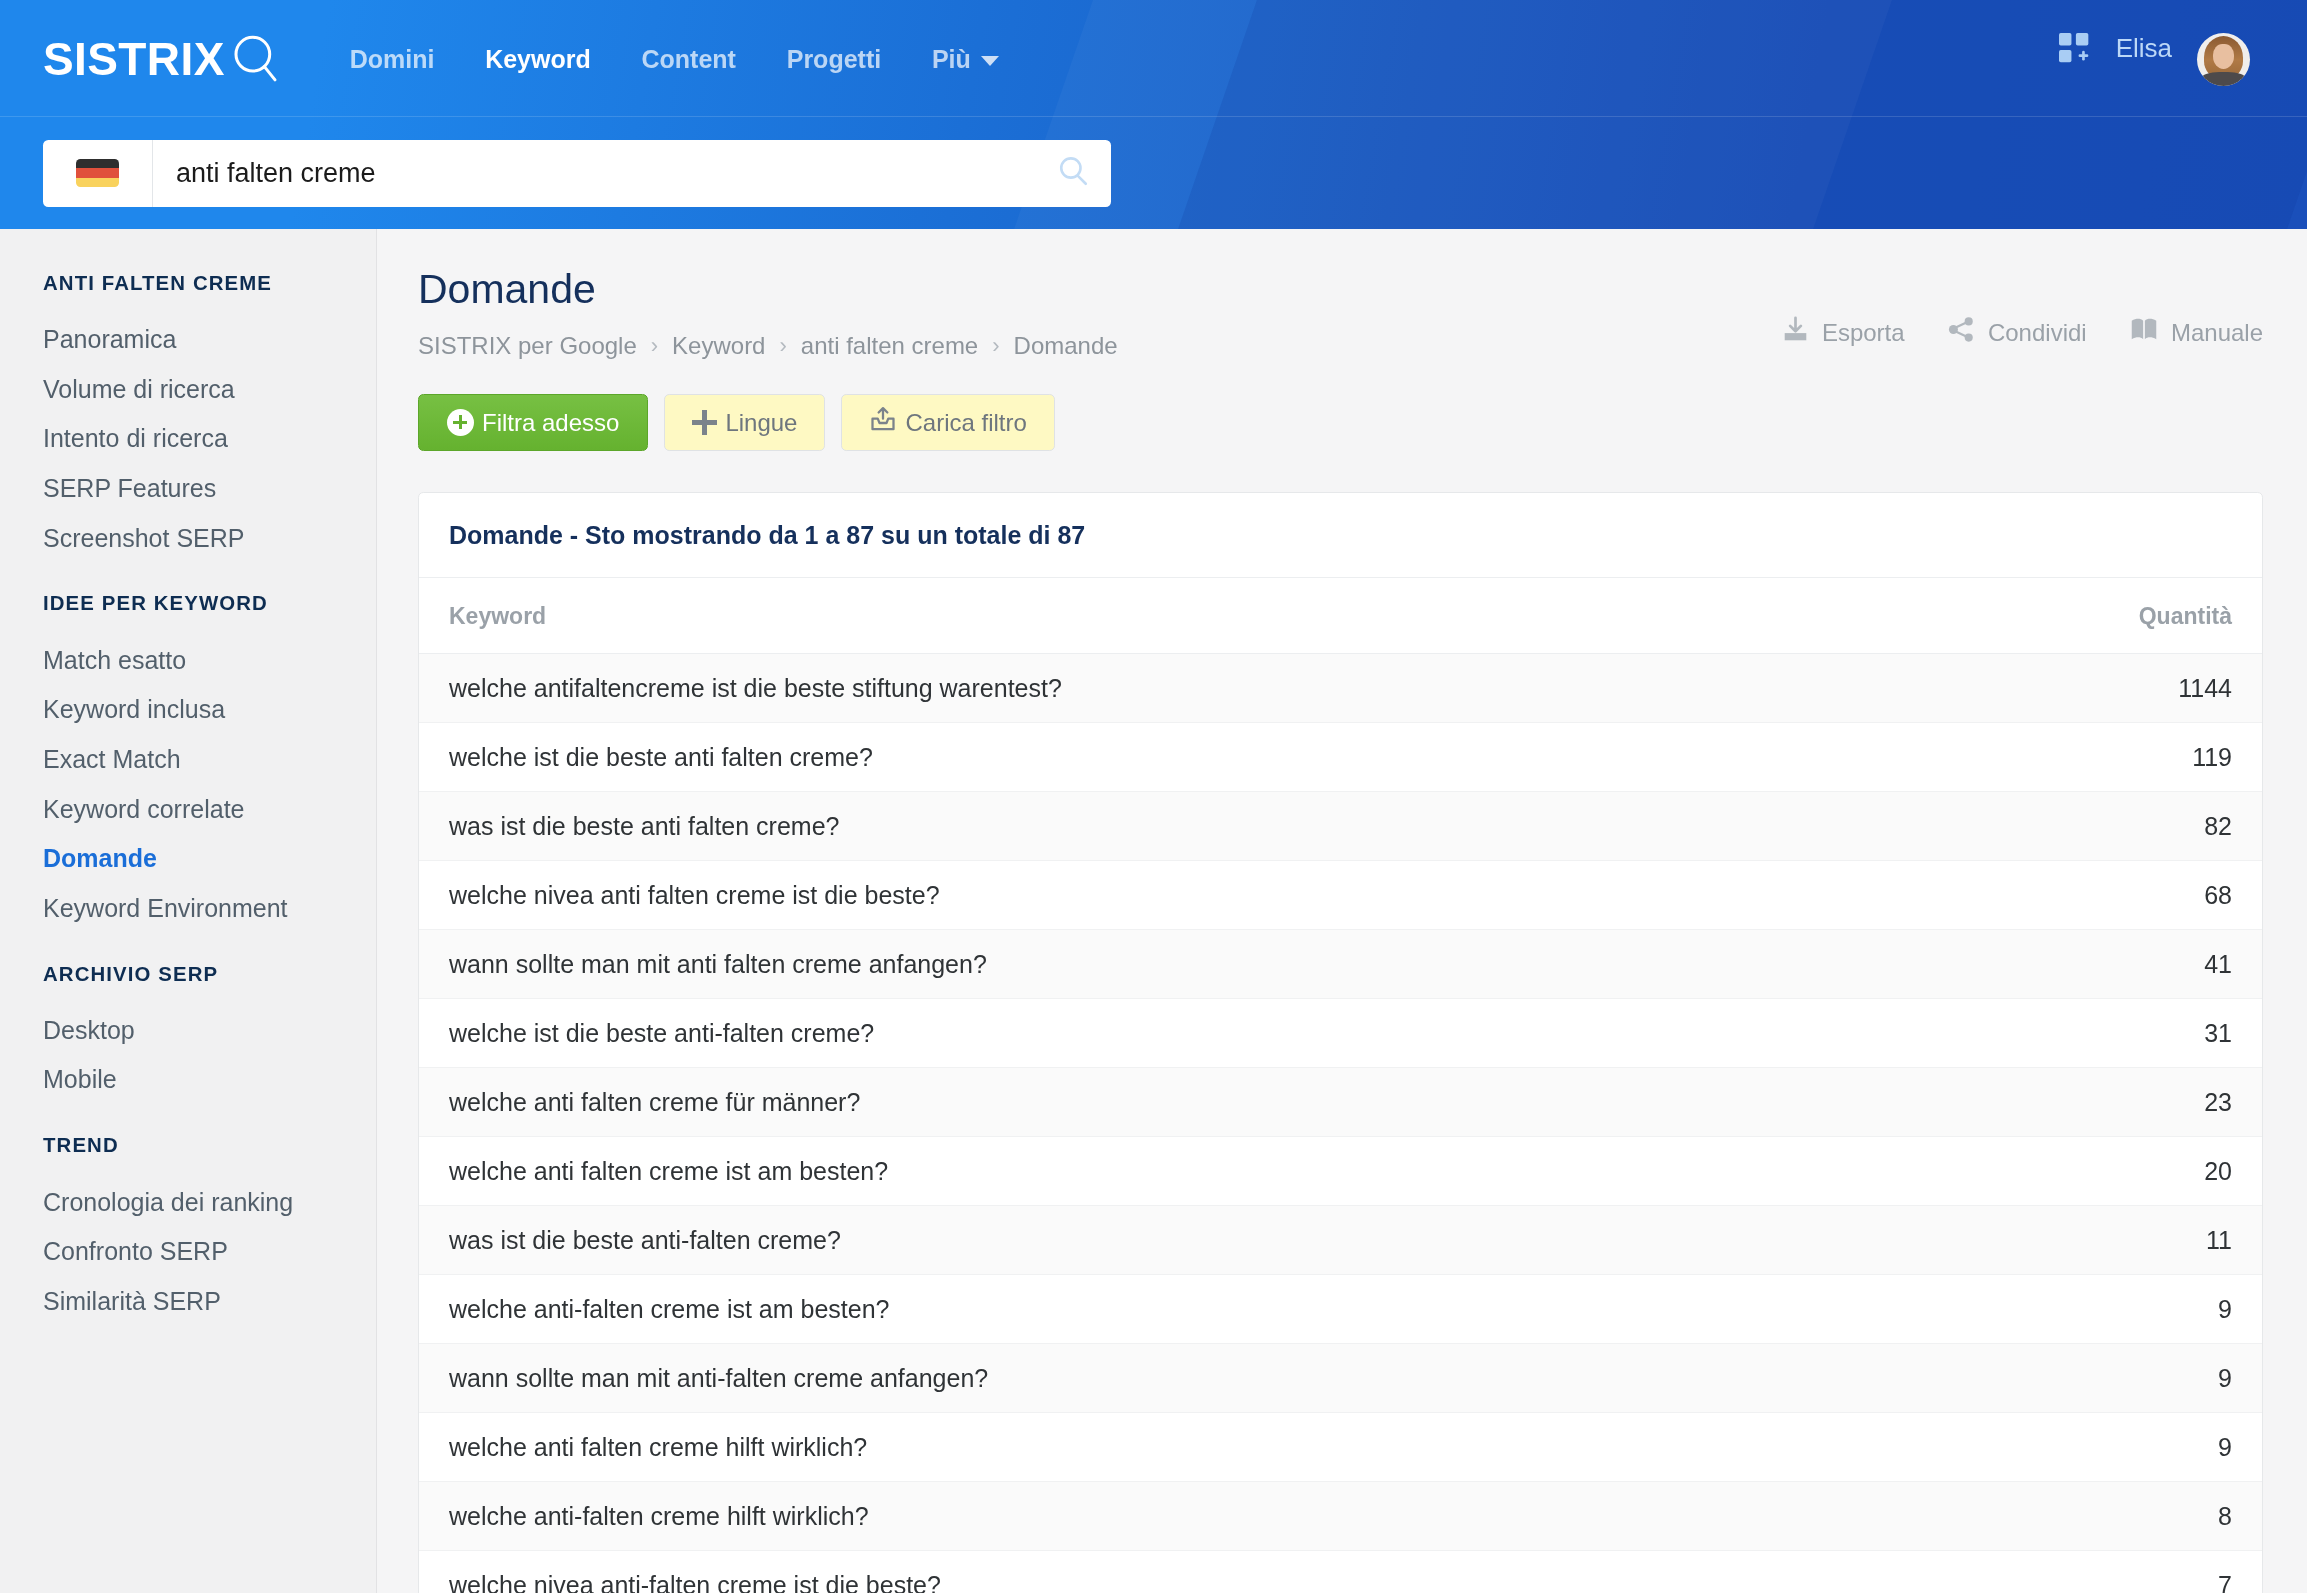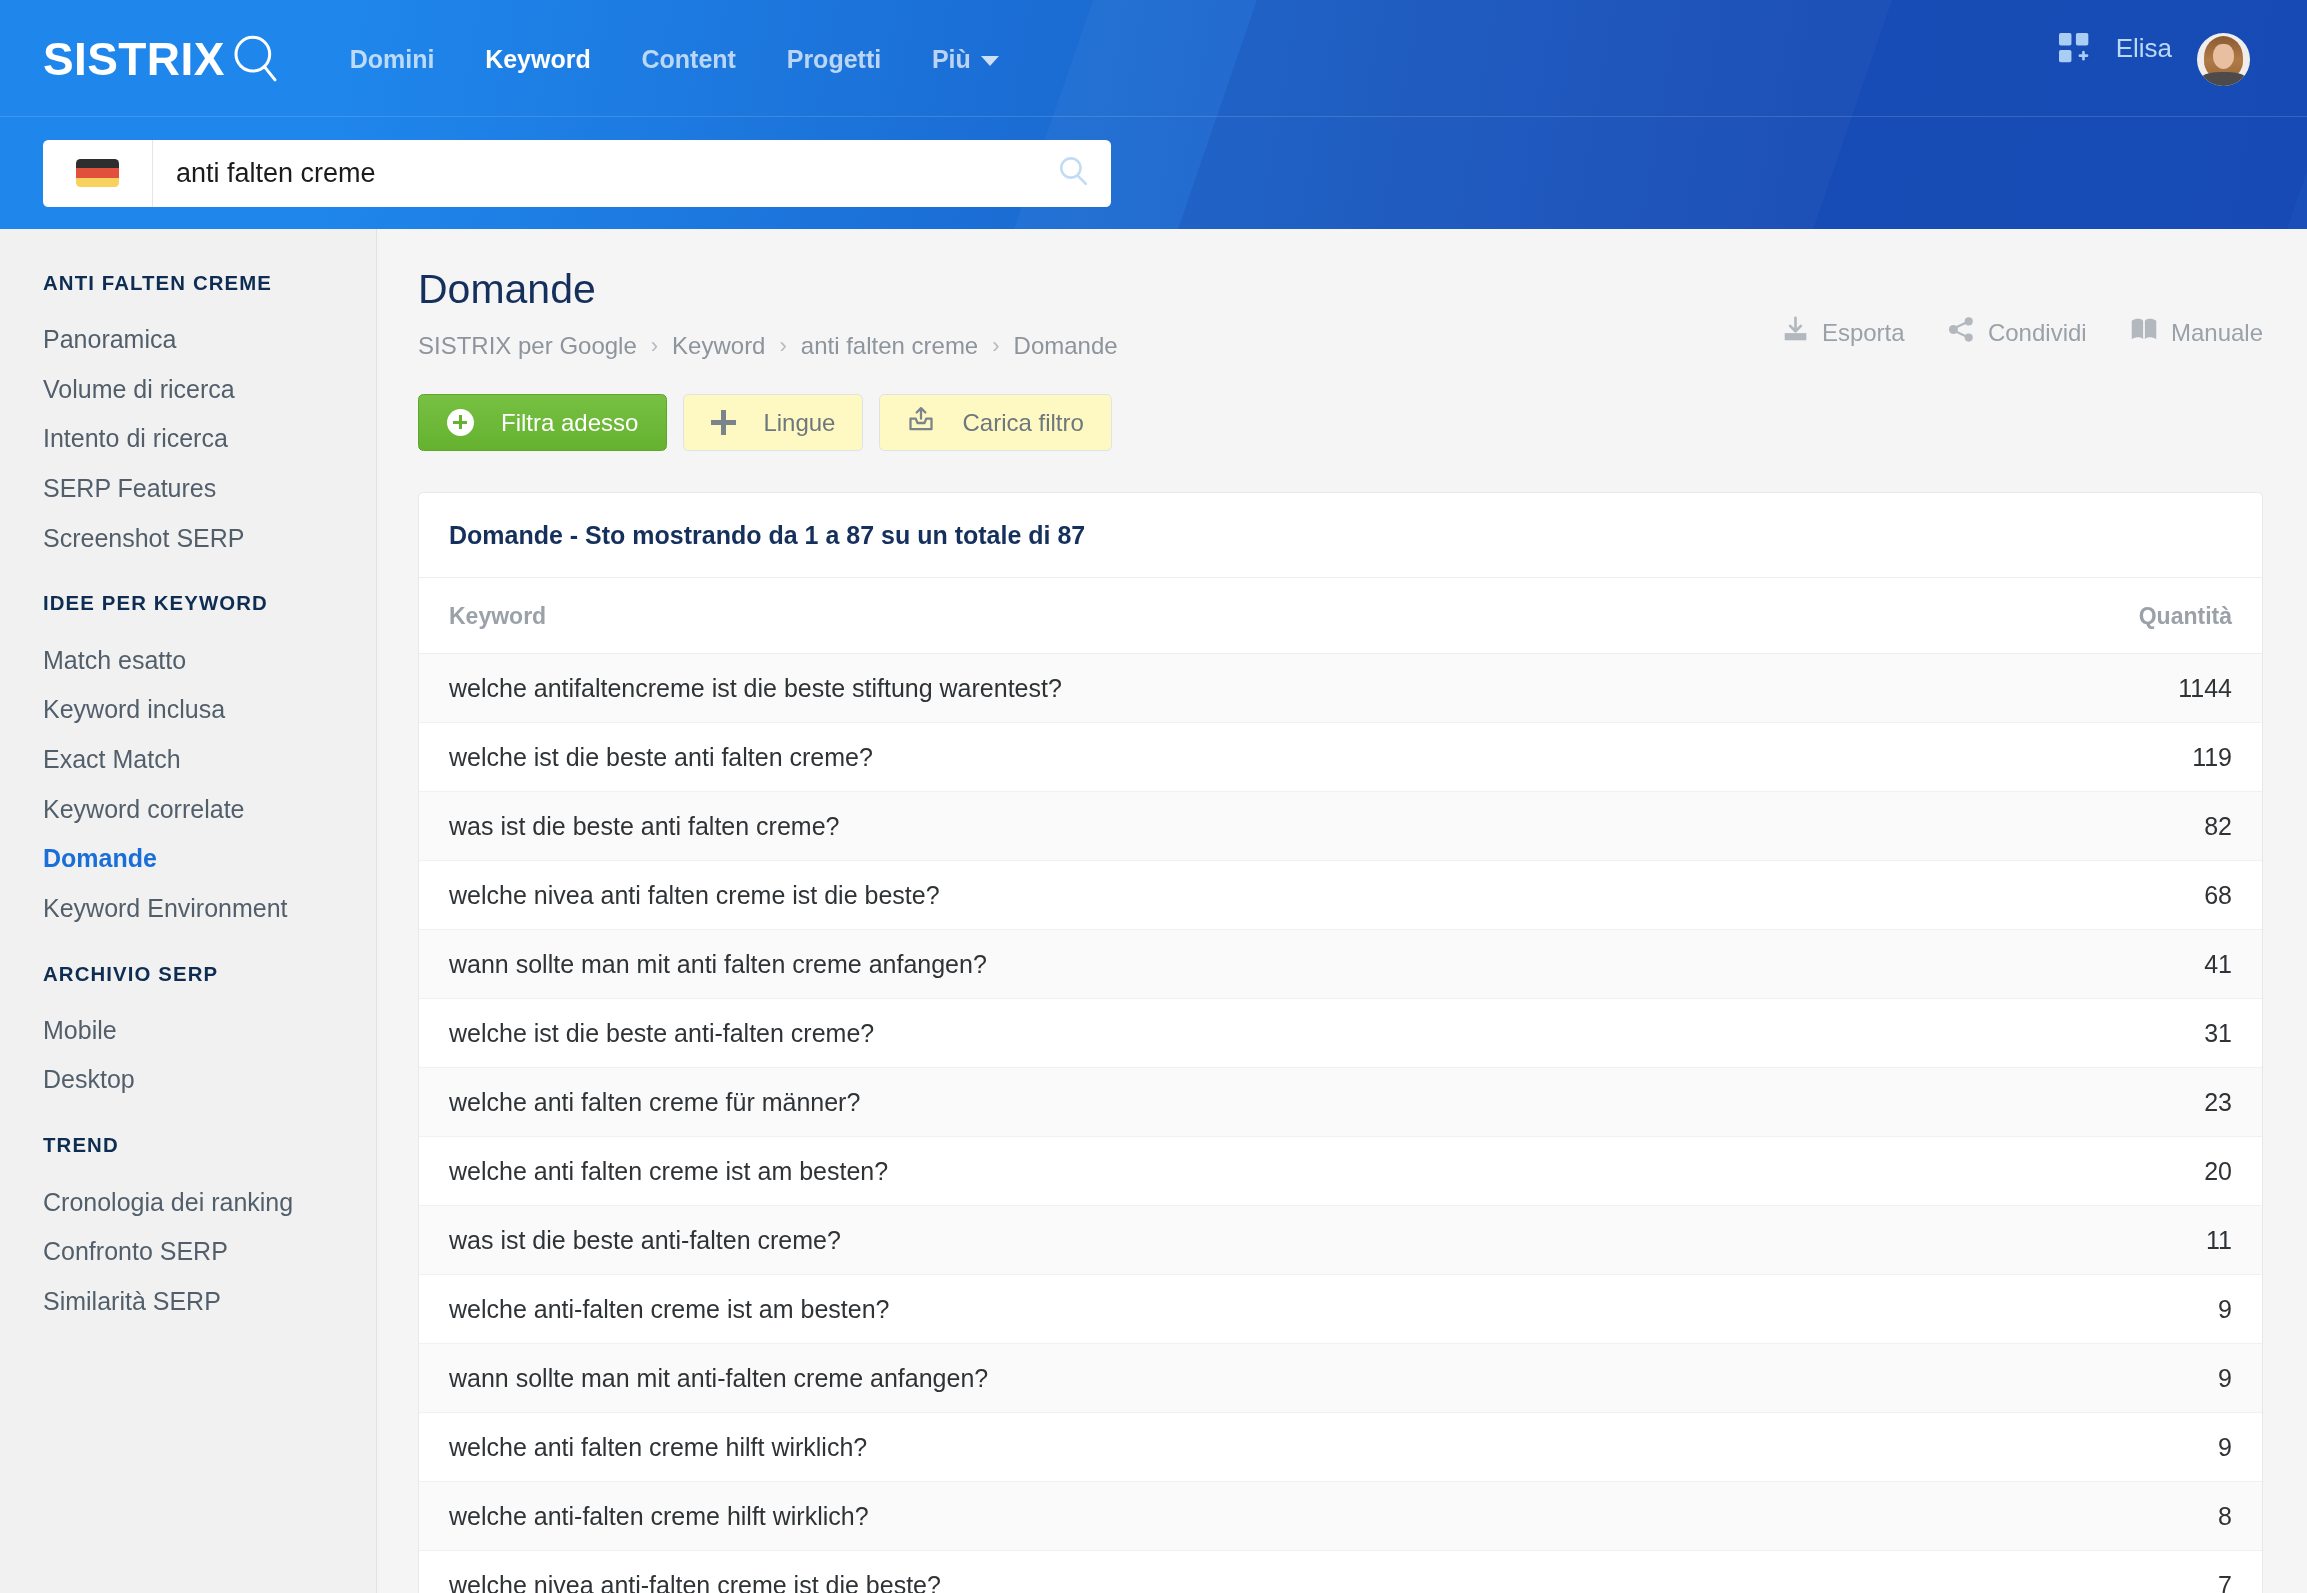--- a/index.html
+++ b/index.html
@@ -309,21 +309,21 @@
   
   .filter-row {
     display: flex;
     align-items: center;
     gap: 16px;
     margin-bottom: 41px;
   }
   .btn {
     display: inline-flex;
     align-items: center;
-    gap: 27px;
+    gap: 8px;
     height: 57px;
     padding: 0 27px;
     border-radius: 5.3px;
     font-size: 24px;
     cursor: pointer;
     white-space: nowrap;
     border: 0.9px solid transparent;
     background: #ffffff;
   }
   .btn-green {
@@ -502,22 +502,22 @@
       <div class="side-item">Match esatto</div>
       <div class="side-item">Keyword inclusa</div>
       <div class="side-item">Exact Match</div>
       <div class="side-item">Keyword correlate</div>
       <div class="side-item active">Domande</div>
       <div class="side-item">Keyword Environment</div>
     </div>
 
     <div class="side-group">
       <div class="side-title">ARCHIVIO SERP</div>
+      <div class="side-item">Desktop</div>
       <div class="side-item">Mobile</div>
-      <div class="side-item">Desktop</div>
     </div>
 
     <div class="side-group">
       <div class="side-title">TREND</div>
       <div class="side-item">Cronologia dei ranking</div>
       <div class="side-item">Confronto SERP</div>
       <div class="side-item">Similarità SERP</div>
     </div>
   </aside>
 

